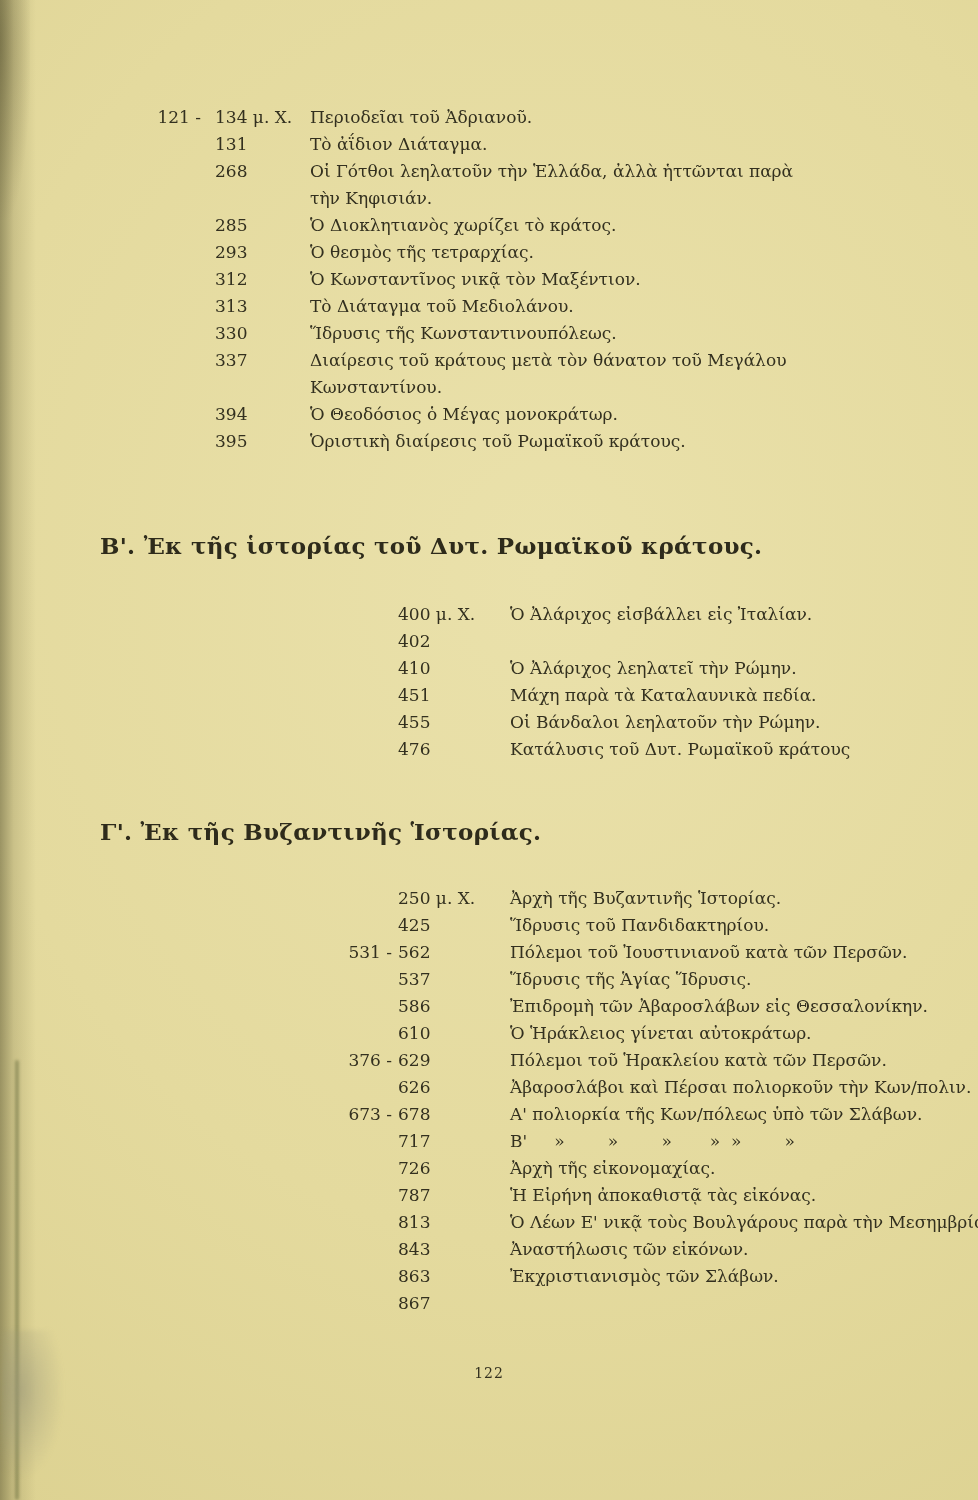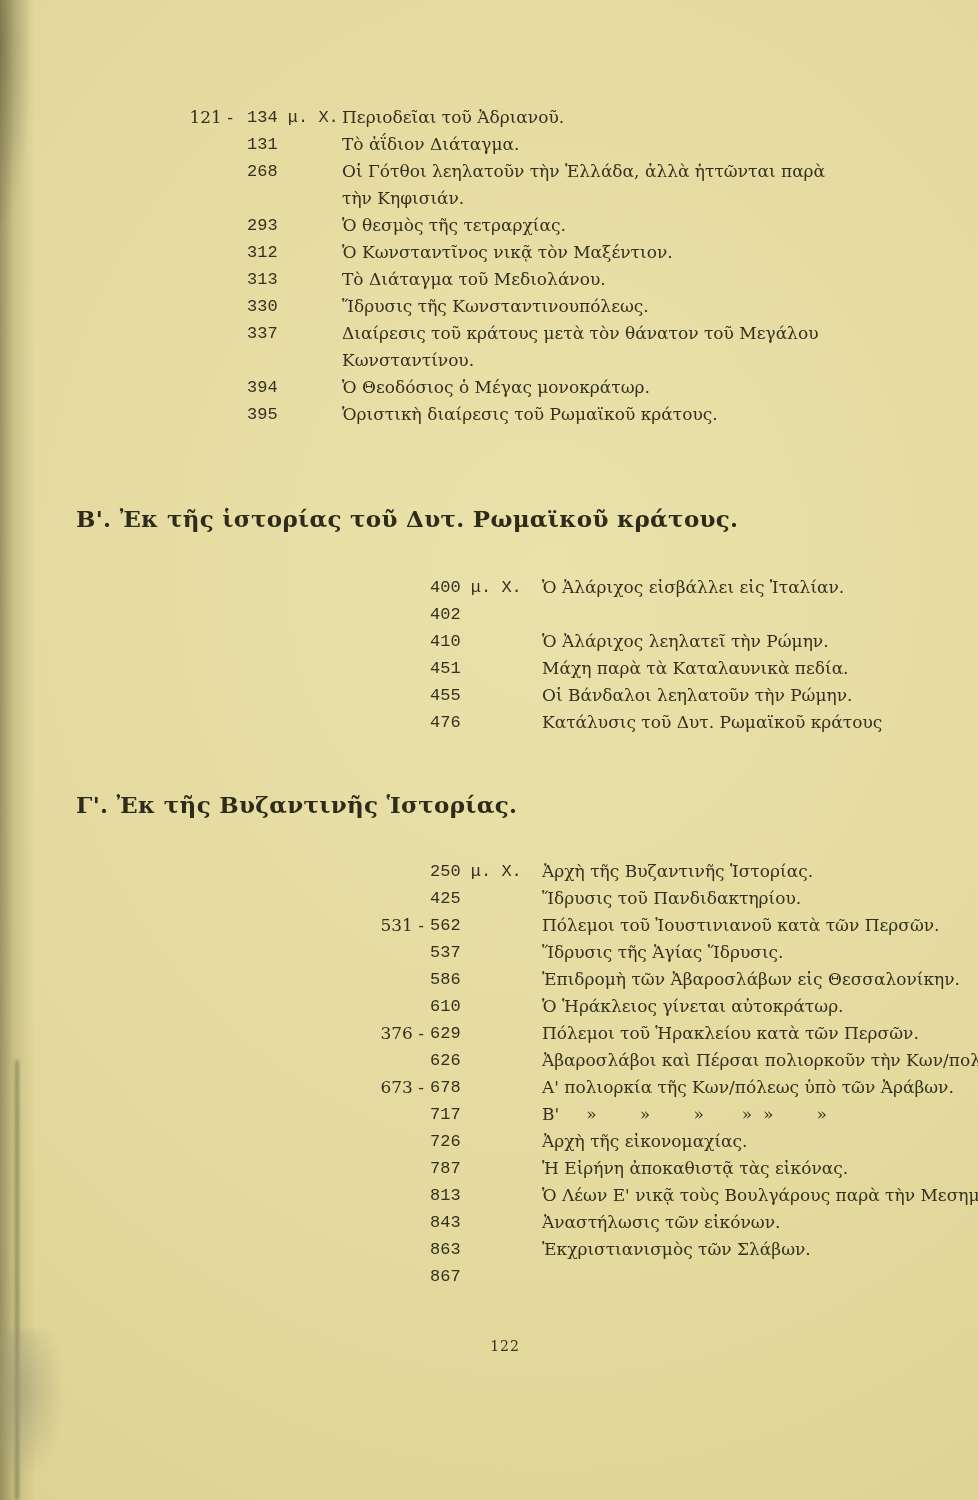--- a/index.html
+++ b/index.html
@@ -35,44 +35,44 @@
     background: radial-gradient(ellipse at 30% 40%, rgba(150,148,120,0.55), rgba(150,148,120,0) 70%);
     filter: blur(2px);
     pointer-events: none;
   }
   .scan-mark-top {
     position: absolute; left: 0; top: 0; width: 30px; height: 220px;
     background: radial-gradient(ellipse at 0% 20%, rgba(70,66,36,0.35), rgba(70,66,36,0) 75%);
     pointer-events: none;
   }
 
-  .content { position: relative; padding-top: 104px; padding-left: 32px; }
+  .content { position: relative; padding-top: 104px; }
 
   .row {
     display: grid;
     line-height: 27px;
     font-size: 17px;
   }
   .sec-a .row {
     grid-template-columns: 76px 95px 1fr;
     margin-left: 139px;
     margin-right: 10px;
   }
   .sec-b .row, .sec-c .row {
     grid-template-columns: 52px 112px 1fr;
     margin-left: 346px;
     margin-right: 8px;
   }
   .prefix { text-align: right; padding-right: 14px; white-space: pre; }
   .sec-b .prefix, .sec-c .prefix { padding-right: 6px; }
-  .date { text-align: left; white-space: pre; font-family: Liberation Mono, monospace; }
+  .date { text-align: left; white-space: pre; }
   .text { white-space: pre; }
 
   .heading {
-    margin-left: 44px;
+    margin-left: 100px;
     font-size: 23px;
     font-weight: bold;
     line-height: 30px;
     letter-spacing: 0.3px;
     color: #2e2b1b;
   }
   .sec-b { margin-top: 76px; }
   .sec-b .rows { margin-top: 40px; }
   .sec-c { margin-top: 54px; }
   .sec-c .rows { margin-top: 38px; }
@@ -108,20 +108,25 @@
               <span class="text">Τὸ ἀΐδιον Διάταγμα.</span>
             </div>
             <div class="row">
               <span class="prefix"></span>
               <span class="date">268</span>
               <span class="text">Οἱ Γότθοι λεηλατοῦν τὴν Ἑλλάδα, ἀλλὰ ἡττῶνται παρὰ
 τὴν Κηφισιάν.</span>
             </div>
             <div class="row">
               <span class="prefix"></span>
+              <span class="date">285</span>
+              <span class="text">Ὁ Διοκλητιανὸς χωρίζει τὸ κράτος.</span>
+            </div>
+            <div class="row">
+              <span class="prefix"></span>
               <span class="date">293</span>
               <span class="text">Ὁ θεσμὸς τῆς τετραρχίας.</span>
             </div>
             <div class="row">
               <span class="prefix"></span>
               <span class="date">312</span>
               <span class="text">Ὁ Κωνσταντῖνος νικᾷ τὸν Μαξέντιον.</span>
             </div>
             <div class="row">
               <span class="prefix"></span>
@@ -224,21 +229,21 @@
               <span class="text">Πόλεμοι τοῦ Ἡρακλείου κατὰ τῶν Περσῶν.</span>
             </div>
             <div class="row">
               <span class="prefix"></span>
               <span class="date">626</span>
               <span class="text">Ἀβαροσλάβοι καὶ Πέρσαι πολιορκοῦν τὴν Κων/πολιν.</span>
             </div>
             <div class="row">
               <span class="prefix">673 -</span>
               <span class="date">678</span>
-              <span class="text">Α' πολιορκία τῆς Κων/πόλεως ὑπὸ τῶν Ἀράβων.</span>
+              <span class="text">Α' πολιορκία τῆς Κων/πόλεως ὑπὸ τῶν Σλάβων.</span>
             </div>
             <div class="row">
               <span class="prefix"></span>
               <span class="date">717</span>
               <span class="text">Β'     »        »        »       »  »        »</span>
             </div>
             <div class="row">
               <span class="prefix"></span>
               <span class="date">726</span>
               <span class="text">Ἀρχὴ τῆς εἰκονομαχίας.</span>

